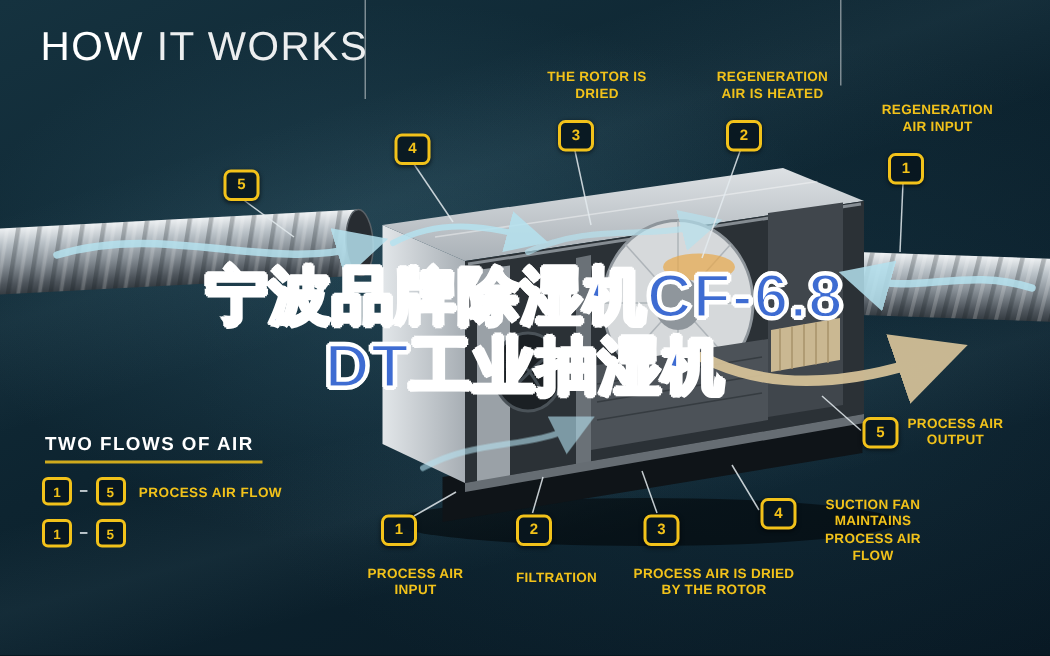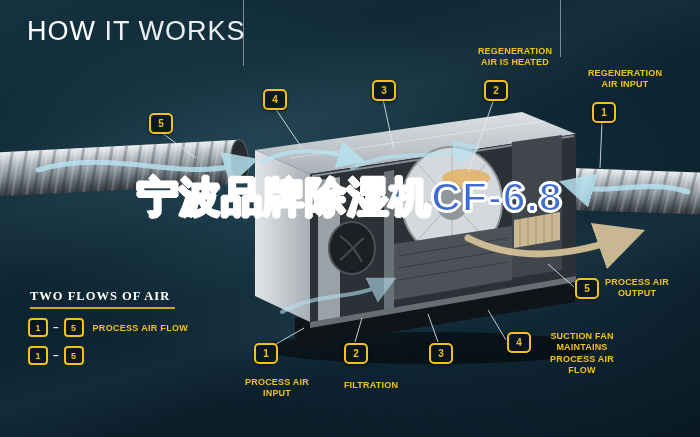--- a/index.html
+++ b/index.html
@@ -21,21 +21,21 @@
   .hdr .light{font-weight:400;opacity:.92;}
   .co{position:absolute;z-index:6;color:#f2c21a;font-size:9px;font-weight:700;
       line-height:1.25;text-align:center;letter-spacing:.2px;}
   .co.ta-l{text-align:center;}
   .badge{
     position:absolute;z-index:6;width:20px;height:17px;border:2px solid #f2c21a;border-radius:5px;
     background:rgba(8,22,30,.88);color:#f2c21a;font-size:10px;font-weight:700;
     display:flex;align-items:center;justify-content:center;box-shadow:0 1px 3px rgba(0,0,0,.6);
   }
   .legend-title{position:absolute;left:30px;top:289px;z-index:6;color:#ffffff;
-    font-size:12.5px;font-weight:700;letter-spacing:1px;font-family:Liberation Serif, serif;}
+    font-size:12.5px;font-weight:700;letter-spacing:1px;}
   .legend-rule{position:absolute;left:30px;top:307px;width:145px;height:2px;z-index:6;background:rgba(242,194,26,.85);}
   .legend-row{position:absolute;z-index:6;display:flex;align-items:center;gap:5px;}
   .lbadge{width:16px;height:15px;border:2px solid #f2c21a;border-radius:4px;flex:0 0 auto;
     background:rgba(8,22,30,.88);color:#f2c21a;font-size:9px;font-weight:700;
     display:flex;align-items:center;justify-content:center;}
   .ldash{color:#e8eef2;font-size:10px;font-weight:700;}
   .ltext{color:#f2c21a;font-size:9px;font-weight:700;letter-spacing:.3px;margin-left:4px;white-space:nowrap;}
   .vline{position:absolute;width:1px;background:rgba(255,255,255,.45);z-index:2;}
   .wm{
     position:absolute;left:0;right:0;top:174px;z-index:5;text-align:center;
@@ -146,26 +146,29 @@
     </g>
   </svg>
 
   <div class="vline" style="left:243px;top:0;height:66px"></div>
   <div class="vline" style="left:560px;top:0;height:57px"></div>
 
   <div class="hdr"><span class="strong">HOW</span><span class="light"> IT WORKS</span></div>
 
   <div class="wm">
     <div>宁波品牌除湿机CF-6.8</div>
+    <div>DT工业抽湿机</div>
   </div>
 
+  <div class="co" style="left:360px;top:46px;width:76px">THE ROTOR IS DRIED</div>
   <div class="co" style="left:476px;top:46px;width:78px">REGENERATION AIR IS HEATED</div>
   <div class="co" style="left:584px;top:68px;width:82px">REGENERATION AIR INPUT</div>
   <div class="co ta-l" style="left:602px;top:277px;width:70px">PROCESS AIR OUTPUT</div>
   <div class="co ta-l" style="left:536px;top:331px;width:92px">SUCTION FAN MAINTAINS PROCESS AIR FLOW</div>
+  <div class="co" style="left:420px;top:377px;width:112px">PROCESS AIR IS DRIED BY THE ROTOR</div>
   <div class="co" style="left:336px;top:380px;width:70px">FILTRATION</div>
   <div class="co" style="left:242px;top:377px;width:70px">PROCESS AIR INPUT</div>
 
   <div class="badge" style="left:149px;top:113px">5</div>
   <div class="badge" style="left:263px;top:89px">4</div>
   <div class="badge" style="left:372px;top:80px">3</div>
   <div class="badge" style="left:484px;top:80px">2</div>
   <div class="badge" style="left:592px;top:102px">1</div>
   <div class="badge" style="left:575px;top:278px">5</div>
   <div class="badge" style="left:507px;top:332px">4</div>

